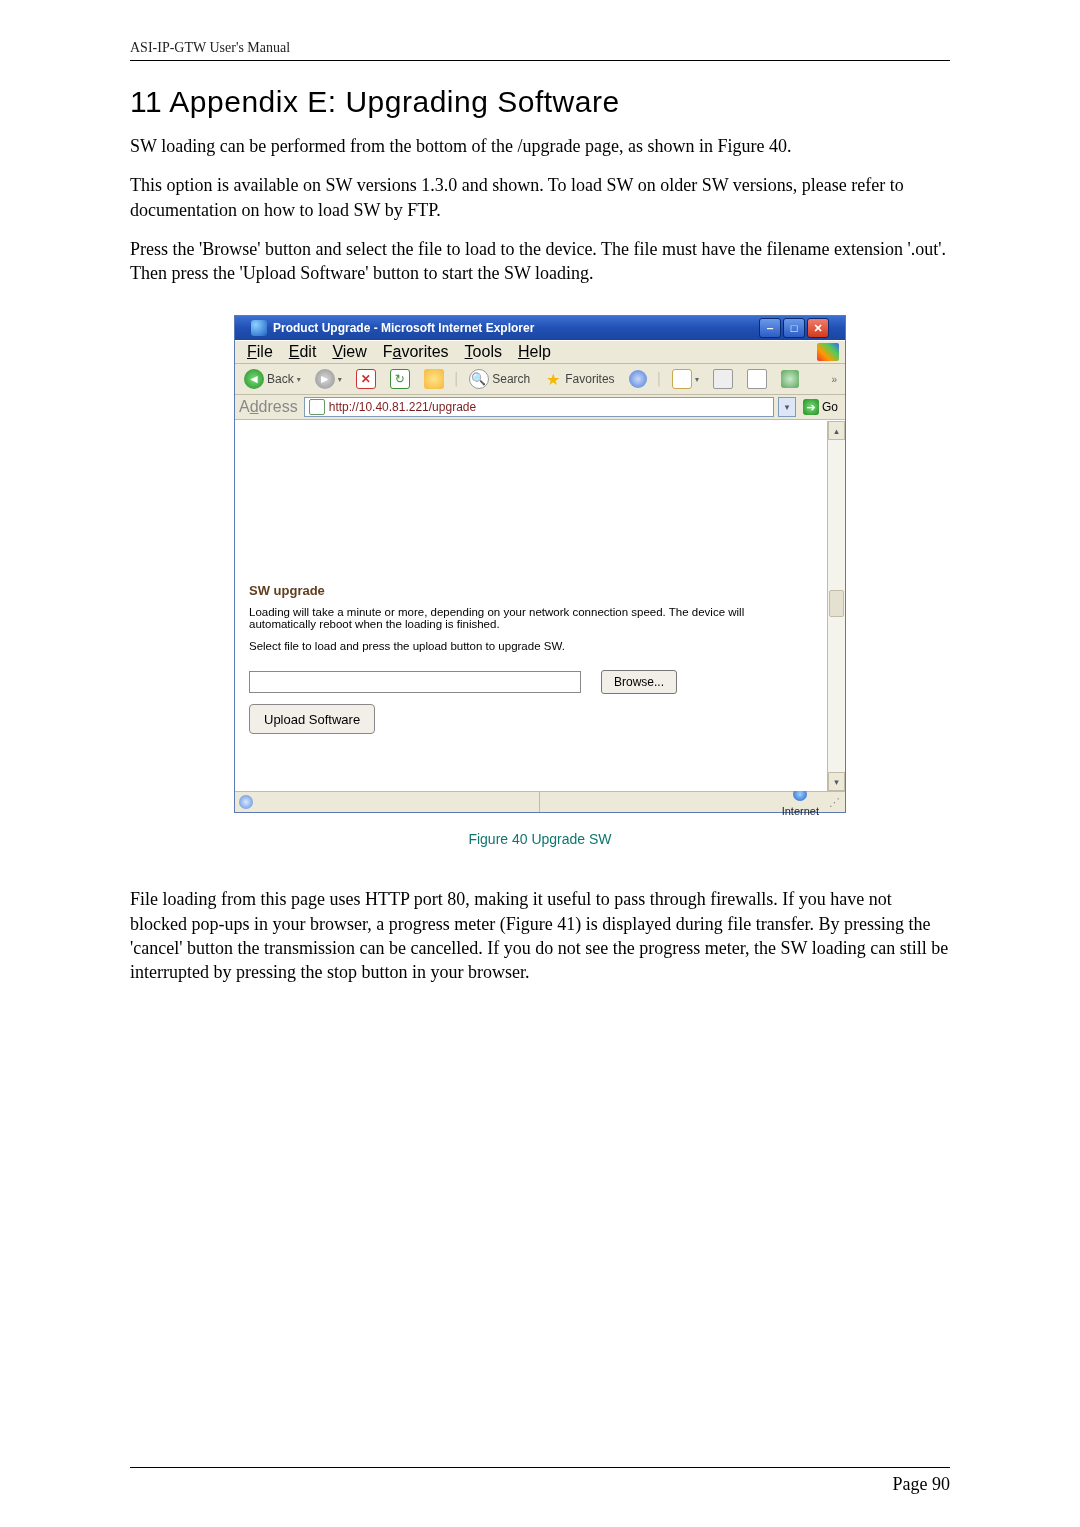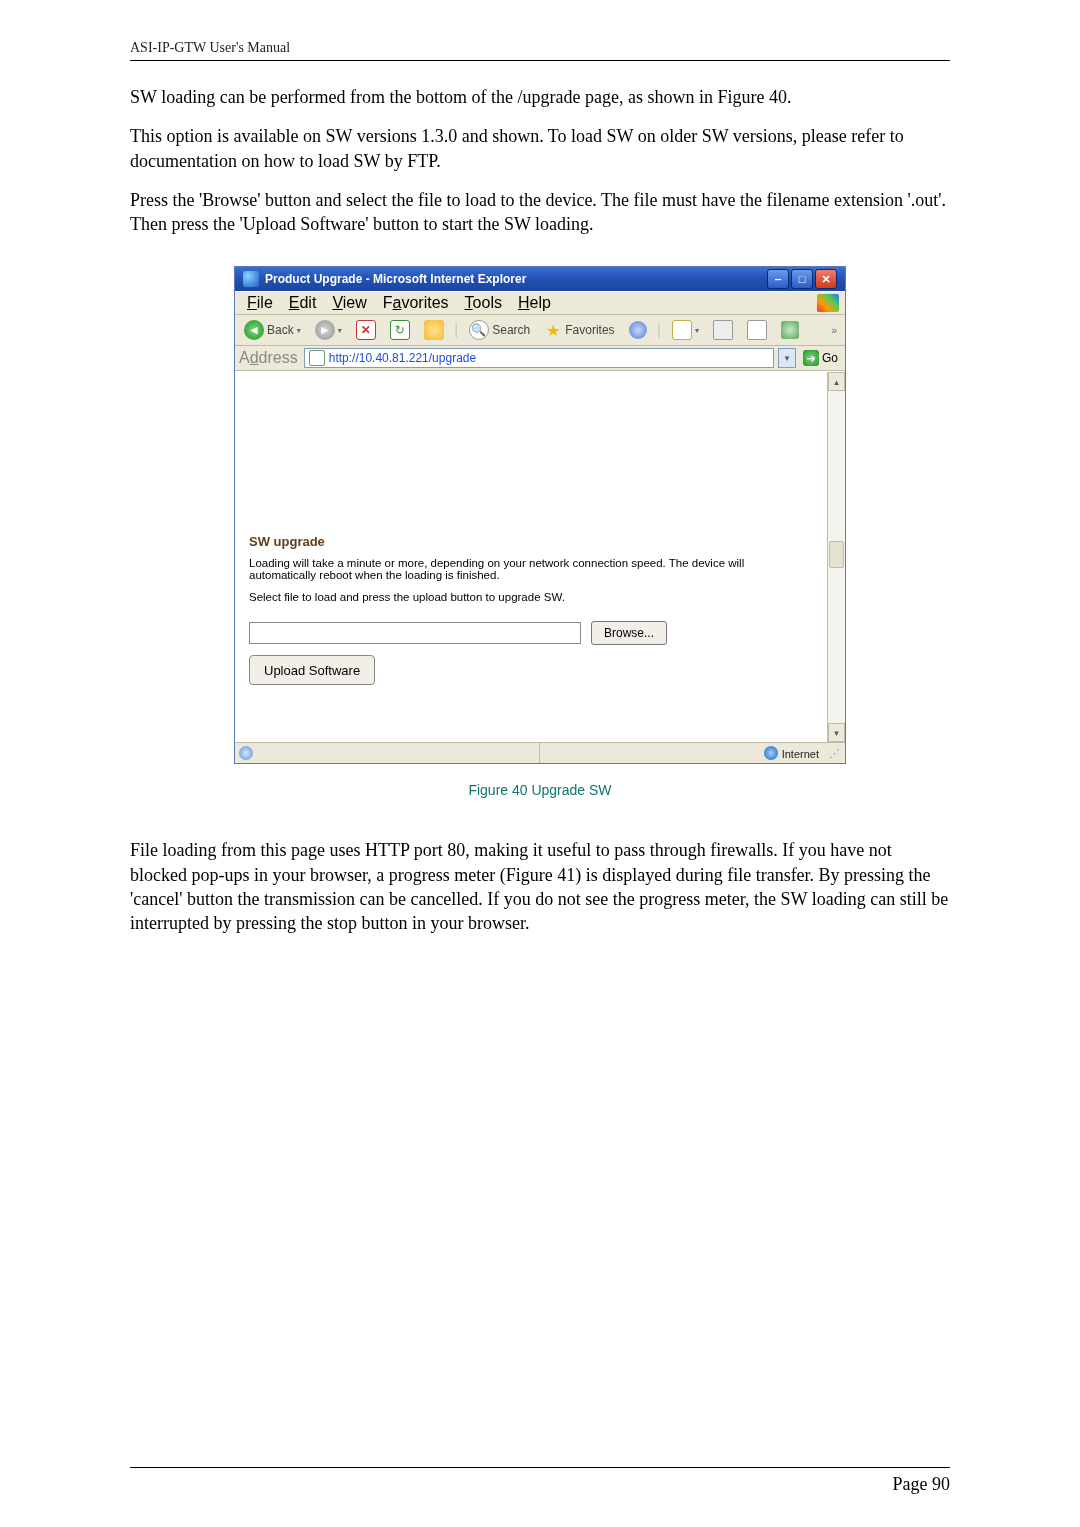--- a/index.html
+++ b/index.html
@@ -42,21 +42,21 @@
     box-shadow: 0 0 0 1px #fff inset;
     font-family: Tahoma, Arial, sans-serif;
     font-size: 12px;
     background: #fff;
   }
   .titlebar {
     height: 24px;
     background: linear-gradient(to bottom, #3c6fd1 0%, #2150b4 50%, #1b45a0 100%);
     display: flex;
     align-items: center;
-    padding: 0 8px;
+    padding: 0 16px;
     color: #fff;
     font-weight: bold;
   }
   .titlebar .ie-icon {
     width: 16px; height: 16px;
     background: radial-gradient(circle at 30% 30%, #8cd3ff, #1e5fc7);
     border-radius: 3px;
     margin-right: 6px;
   }
   .titlebar .tb-text { flex: 1; font-size: 12px; }
@@ -142,21 +142,21 @@
   .addr-label { color: #888; font-size: 16px; padding-right:2px;}
   .addr-input {
     flex: 1;
     height: 18px;
     background: #fff;
     border: 1px solid #7f9db9;
     display: flex;
     align-items: center;
     padding: 0 4px;
     font-size: 12px;
-    color: #1d4ed8;
+    color: #7f1d1d;
   }
   .addr-input .pageicon {
     width:14px;height:14px;background:#fff;border:1px solid #6a9a6a;border-radius:2px;margin-right:4px;
   }
   .addr-drop {
     width: 16px; height: 18px; border:1px solid #7f9db9;
     background:#dce6f6;display:flex;align-items:center;justify-content:center;
     font-size:9px;color:#556;
   }
   .go-btn {
@@ -173,21 +173,21 @@
     height: 370px;
     display:flex;
   }
   .content-body {
     flex:1;padding: 12px 14px 10px 14px;color:#000;font-size:11.5px;
     display:flex;flex-direction:column;
   }
   .blank-top { flex:0 0 150px; }
   .content-body .section-title { color:#604020;font-weight:bold;font-size:13px;margin-bottom:8px; }
   .content-body .line { margin-bottom:10px; }
-  .file-row { margin-top:8px; display:flex; gap:10px; align-items:center;}
+  .file-row { margin-top:8px; display:flex; gap:20px; align-items:center;}
   .file-input {
     width: 330px; height:20px; background:#fff;border:1px solid #888;
   }
   .file-browse {
     height:22px;padding:0 12px;border:1px solid #777;background:#f1efe7;font-size:12px;
     border-radius:3px;display:flex;align-items:center;
   }
   .upload-btn {
     margin-top:10px;height:28px;padding:0 14px;border:1px solid #888;background:#f1efe7;font-size:13px;
     border-radius:4px;display:inline-flex;align-items:center;width:fit-content;
@@ -203,39 +203,40 @@
   .statusbar {
     height:20px;background:#ece9d8;border-top:1px solid #c0bca8;
     display:flex;align-items:center;font-size:11px;color:#222;
   }
   .statusbar .sl {
     flex:0 0 300px;border-right:1px solid #c0bca8;height:100%;display:flex;align-items:center;padding-left:4px;
   }
   .statusbar .sl .ball {width:14px;height:14px;border-radius:50%;background:radial-gradient(circle,#d8e8ff,#5a8ad8);margin-right:4px;}
   .statusbar .sm {flex:1;display:flex;}
   .statusbar .sm div{border-right:1px solid #c0bca8;width:20px;height:100%;}
-  .statusbar .sr {padding:0 10px;display:flex;align-items:flex-end;gap:4px;}
+  .statusbar .sr {padding:0 10px;display:flex;align-items:center;gap:4px;flex-direction:column;}
   .statusbar .sr .globe{width:14px;height:14px;border-radius:50%;background:radial-gradient(circle,#9ed0ff,#1e5fc7);}
   .statusbar .grip {width:14px;color:#888;padding-right:2px;}
   .caption {
     text-align:center;font-family:Arial,Helvetica,sans-serif;font-size:14px;color:#0f766e;margin:18px 0 40px 0;
   }
   .footer {
     position:absolute;bottom:32px;left:130px;right:130px;
     border-top:1.5px solid #000;padding-top:6px;
     text-align:right;font-size:18px;
   }
   .under { text-decoration: underline; }
 </style>
 </head>
 <body>
 
 <div class="page">
   <div class="header-line">ASI-IP-GTW User's Manual</div>
 
+  <h1 class="title">11 Appendix E: Upgrading Software</h1>
 
   <p class="para">SW loading can be performed from the bottom of the /upgrade page, as shown in Figure 40.</p>
   <p class="para">This option is available on SW versions 1.3.0 and shown. To load SW on older SW versions, please refer to documentation on how to load SW by FTP.</p>
   <p class="para">Press the 'Browse' button and select the file to load to the device. The file must have the filename extension '.out'. Then press the 'Upload Software' button to start the SW loading.</p>
 
   <div class="ie-window">
     <div class="titlebar">
       <span class="ie-icon"></span>
       <span class="tb-text">Product Upgrade - Microsoft Internet Explorer</span>
       <div class="winbtns">

